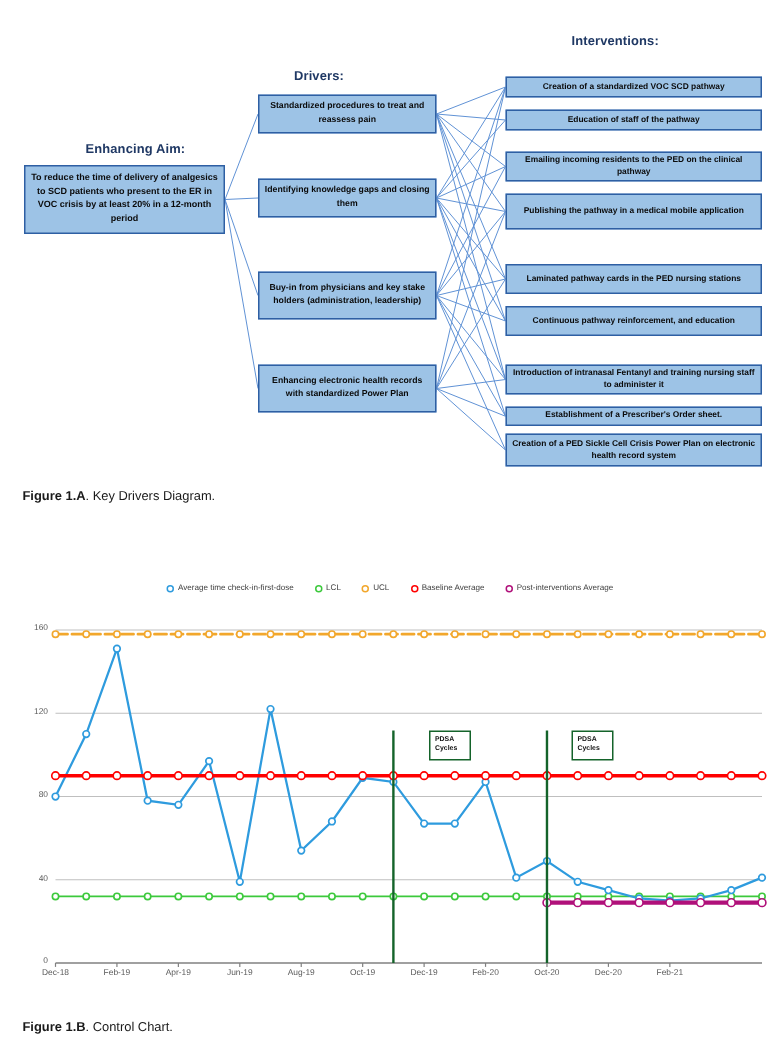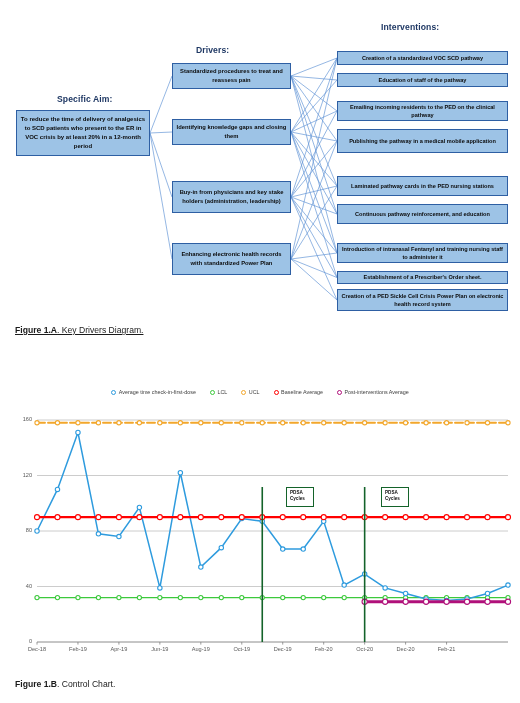--- a/index.html
+++ b/index.html
@@ -103,21 +103,21 @@
   #node-int-8 { top: 289px; height: 22px; }
 
   .fig-caption {
     position: absolute;
     left: 15px;
     font-size: 8.6px;
     color: #1a1a1a;
     white-space: nowrap;
   }
   .fig-caption b { font-weight: bold; }
-  #caption-a { top: 325px; text-decoration: underline; }
+  #caption-a { top: 325px; }
   #caption-b { top: 679px; text-align: center; }
 
   
   #figure-b {
     position: absolute;
     left: 0;
     top: 378px;
     width: 520px;
     height: 290px;
   }
@@ -227,21 +227,21 @@
           <polygon points="172,194.8 172,199.2 175.2,197"></polygon>
           <polygon points="172,256.8 172,261.2 175.2,259"></polygon>
           <polygon points="146.8,130.8 146.8,135.2 150,133"></polygon>
           <polygon points="291,73.4 291,78.6 287.6,76"></polygon>
           <polygon points="291,129.4 291,134.6 287.6,132"></polygon>
           <polygon points="291,194.4 291,199.6 287.6,197"></polygon>
           <polygon points="291,256.4 291,261.6 287.6,259"></polygon>
         </g>
     </svg>
 
-    <div class="kdd-heading" id="heading-specific-aim">Specific Aim:</div>
+    <div class="kdd-heading" id="heading-specific-aim">Enhancing Aim:</div>
     <div class="kdd-heading" id="heading-drivers">Drivers:</div>
     <div class="kdd-heading" id="heading-interventions">Interventions:</div>
 
     <div class="node" id="node-aim">
       <span>To reduce the time of delivery of analgesics to SCD patients who present to the ER in VOC crisis by at least 20% in a 12-month period</span>
     </div>
 
     <div class="node driver" id="node-driver-0">
       <span>Standardized procedures to treat and reassess pain</span>
     </div>

